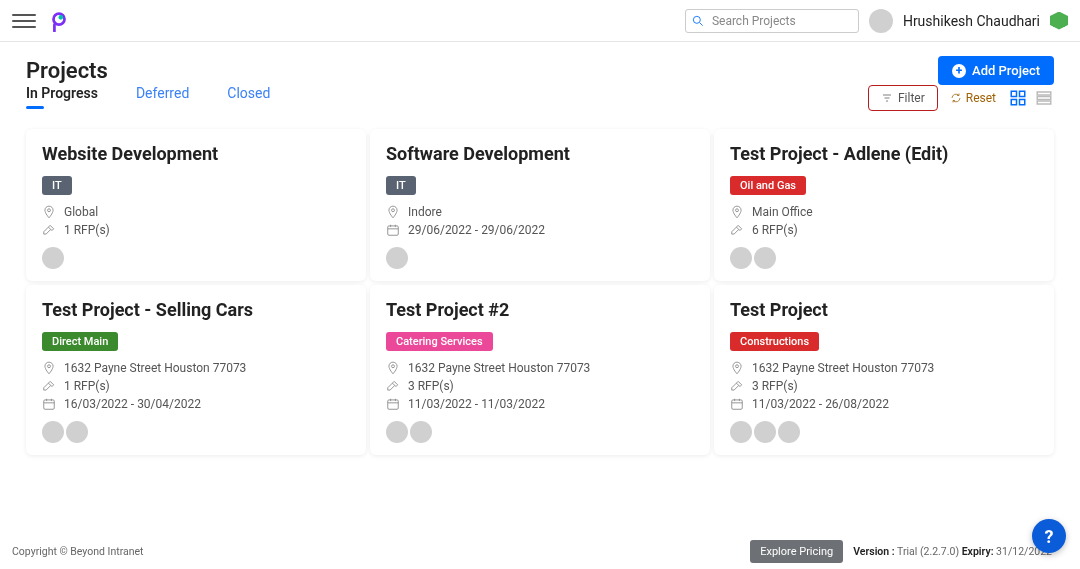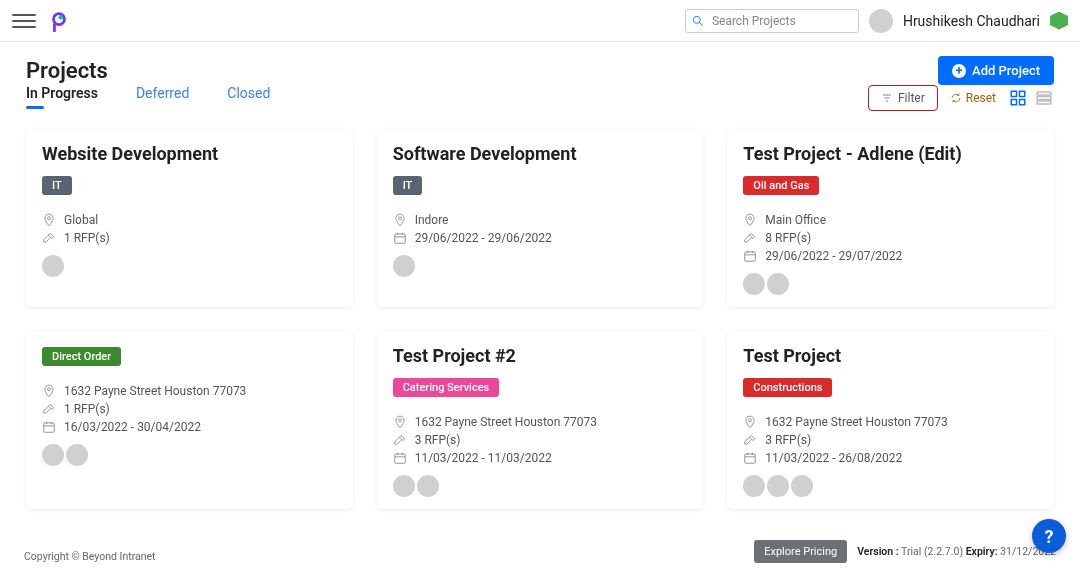--- a/index.html
+++ b/index.html
@@ -26,34 +26,34 @@
 .tabs-row{display:flex;align-items:flex-start;margin-bottom:18px}
 .tabs{display:flex;gap:38px}
 .tab{font-size:14px;color:#3b82f6;cursor:pointer;padding-bottom:6px;position:relative}
 .tab.active{color:#222;font-weight:600}
 .tab.active::after{content:'';position:absolute;bottom:-2px;left:0;width:18px;height:3px;background:#006dff;border-radius:2px}
 .toolbar{margin-left:auto;display:flex;align-items:center;gap:12px}
 .filter-btn{border:1px solid #b91c1c;background:#fff;border-radius:4px;padding:5px 12px;font-size:12px;color:#555;cursor:pointer;display:flex;align-items:center;gap:5px}
 .reset-btn{background:none;border:none;font-size:12px;color:#a16207;cursor:pointer;display:flex;align-items:center;gap:4px}
 .view-toggles{display:flex;gap:6px}
 .view-btn{width:20px;height:20px;cursor:pointer;display:flex;align-items:center;justify-content:center}
-.grid{display:grid;grid-template-columns:repeat(3,1fr);gap:24px}
+.grid{display:grid;grid-template-columns:repeat(3,1fr);gap:4px}
 .card{background:#fff;border-radius:6px;box-shadow:0 1px 4px rgba(0,0,0,0.08);padding:14px 16px 12px;cursor:pointer}
 .card-title{font-size:18px;font-weight:700;color:#222;margin-bottom:10px}
-.tag{display:inline-block;padding:3px 10px;border-radius:3px;font-size:11px;color:#fff;font-weight:500;margin-bottom:18px}
+.tag{display:inline-block;padding:3px 10px;border-radius:3px;font-size:11px;color:#fff;font-weight:500;margin-bottom:10px}
 .tag-it{background:#5a6371}
 .tag-oilgas{background:#d92b2b}
 .tag-direct{background:#3c8a2e}
 .tag-catering{background:#ec4899}
 .tag-construct{background:#d92b2b}
 .meta{display:flex;align-items:center;gap:8px;font-size:12px;color:#555;margin-bottom:4px}
 .meta-icon{width:14px;height:14px;flex-shrink:0;color:#888}
 .avatars{display:flex;gap:2px;margin-top:10px}
 .mini-avatar{width:22px;height:22px;border-radius:50%;background:#d0d0d0}
-.footer{position:absolute;bottom:0;left:0;right:0;padding:6px 24px;display:flex;align-items:flex-end;font-size:10.5px;color:#666}
+.footer{position:absolute;bottom:0;left:0;right:16px;padding:6px 12px;display:flex;align-items:center;font-size:10.5px;color:#666}
 .footer-right{margin-left:auto;display:flex;align-items:center;gap:10px}
 .explore-btn{background:#6d7074;color:#fff;border:none;border-radius:3px;padding:5px 10px;font-size:11px;cursor:pointer}
 .version strong{font-weight:600;color:#222}
 .help-fab{position:absolute;bottom:16px;right:14px;width:34px;height:34px;border-radius:50%;background:#0b5cd8;color:#fff;display:flex;align-items:center;justify-content:center;font-size:18px;font-weight:bold;cursor:pointer;box-shadow:0 2px 6px rgba(0,0,0,0.25)}
 .icon-svg{stroke:currentColor;fill:none;stroke-width:1.5}
 </style>
 </head>
 <body>
 
 <div class="topbar">
@@ -170,34 +170,26 @@
       <div class="card"><div class="card-title">Test Project - Adlene (Edit)</div><span class="tag tag-oilgas">Oil and Gas</span><div class="meta">
           <svg class="meta-icon icon-svg" viewBox="0 0 24 24">
             <path d="M12 2C8 2 5 5 5 9c0 5 7 13 7 13s7-8 7-13c0-4-3-7-7-7z"></path>
             <circle cx="12" cy="9" r="2.5"></circle>
           </svg>
           <span>Main Office</span>
         </div><div class="meta">
           <svg class="meta-icon icon-svg" viewBox="0 0 24 24">
             <path d="M14 4l6 6-3 3-6-6zM11 7L3 15v4h4l8-8"></path>
           </svg>
-          <span>8 RFP(s)</span>
-        </div><div class="meta">
-          <svg class="meta-icon icon-svg" viewBox="0 0 24 24">
-            <rect x="3" y="5" width="18" height="16" rx="2"></rect>
-            <line x1="3" y1="10" x2="21" y2="10"></line>
-            <line x1="8" y1="3" x2="8" y2="7"></line>
-            <line x1="16" y1="3" x2="16" y2="7"></line>
-          </svg>
-          <span>29/06/2022 - 29/07/2022</span>
-        </div><div class="avatars">
-          <div class="mini-avatar"></div>
-          <div class="mini-avatar"></div>
-        </div></div>
-      <div class="card"><span class="tag tag-direct">Direct Order</span><div class="meta">
+          <span>6 RFP(s)</span>
+        </div><div class="avatars">
+          <div class="mini-avatar"></div>
+          <div class="mini-avatar"></div>
+        </div></div>
+      <div class="card"><div class="card-title">Test Project - Selling Cars</div><span class="tag tag-direct">Direct Main</span><div class="meta">
           <svg class="meta-icon icon-svg" viewBox="0 0 24 24">
             <path d="M12 2C8 2 5 5 5 9c0 5 7 13 7 13s7-8 7-13c0-4-3-7-7-7z"></path>
             <circle cx="12" cy="9" r="2.5"></circle>
           </svg>
           <span>1632 Payne Street Houston 77073</span>
         </div><div class="meta">
           <svg class="meta-icon icon-svg" viewBox="0 0 24 24">
             <path d="M14 4l6 6-3 3-6-6zM11 7L3 15v4h4l8-8"></path>
           </svg>
           <span>1 RFP(s)</span>

